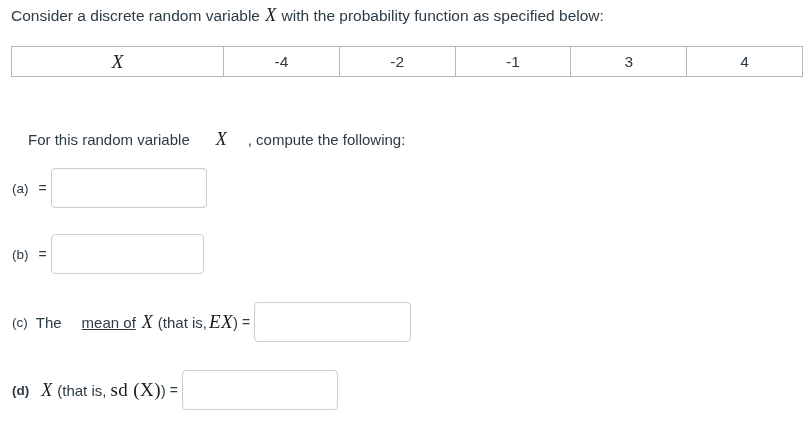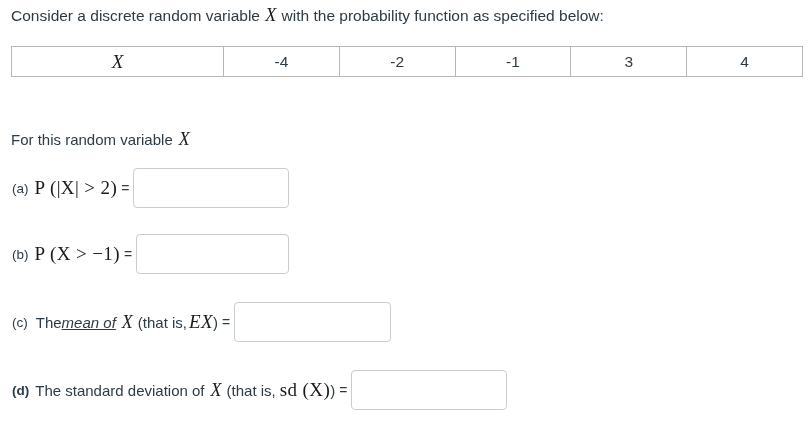--- a/index.html
+++ b/index.html
@@ -102,21 +102,21 @@
   .answer-box {
     display: inline-block;
     background: #ffffff;
     border: 1px solid #c7cdd1;
     border-radius: 4px;
     height: 40px;
     box-sizing: border-box;
   }
 
   
-  #row-intro2 { left: 11px; top: 129px; }
+  #row-intro2 { left: 28px; top: 129px; gap: 20px; }
   #row-a { left: 12px; top: 168px; }
   #row-b { left: 12px; top: 234px; }
   #row-c { left: 12px; top: 302px; }
   #row-d { left: 12px; top: 370px; }
 
   #box-a { width: 156px; }
   #box-b { width: 153px; }
   #box-c { width: 157px; }
   #box-d { width: 156px; }
 </style>
@@ -148,51 +148,49 @@
         <td>-1</td>
         <td>3</td>
         <td>4</td>
       </tr>
     </tbody>
   </table>
 
   <div class="qrow" id="row-intro2">
     <span class="qtext">For this random variable</span>
     <span class="mvar" style="margin-left:5px;">X</span>
+    <span class="qtext">, compute the following:</span>
   </div>
 
   <div class="qrow" id="row-a">
     <span class="qlabel">(a)</span>
-    <span class="mexpr">P (|X| &gt; 2)</span>
     <span class="eq">=</span>
     <input class="answer-box" id="box-a" type="text" placeholder="" style="">
   </div>
 
   <div class="qrow" id="row-b">
     <span class="qlabel">(b)</span>
-    <span class="mexpr">P (X &gt; −1)</span>
     <span class="eq">=</span>
     <input class="answer-box" id="box-b" type="text" placeholder="" style="">
   </div>
 
   <div class="qrow" id="row-c">
     <span class="qlabel" style="margin-right:8px;">(c)</span>
     <span class="qtext">The</span>
-    <span class="qtext underlined" style="margin-left:0;font-style:italic;">mean of</span>
+    <span class="qtext underlined" style="margin-left:20px;">mean of</span>
     <span class="mvar" style="margin-left:5px;">X</span>
     <span class="qtext" style="margin-left:4px;">(that is,</span>
     <span class="mexpr" style="margin-left:2px;font-style:italic;">EX</span>
     <span class="qtext">)</span>
     <span class="eq">=</span>
     <input class="answer-box" id="box-c" type="text" placeholder="" style="">
   </div>
 
   <div class="qrow" id="row-d">
     <span class="qlabel bold">(d)</span>
-    <span class="qtext">The standard deviation of</span>
     <span class="mvar" style="margin-left:5px;">X</span>
     <span class="qtext" style="margin-left:4px;">(that is,</span>
     <span class="mexpr" style="margin-left:4px;">sd (X)</span>
     <span class="qtext">)</span>
     <span class="eq">=</span>
     <input class="answer-box" id="box-d" type="text" placeholder="" style="">
   </div>
 
 </div>
 

